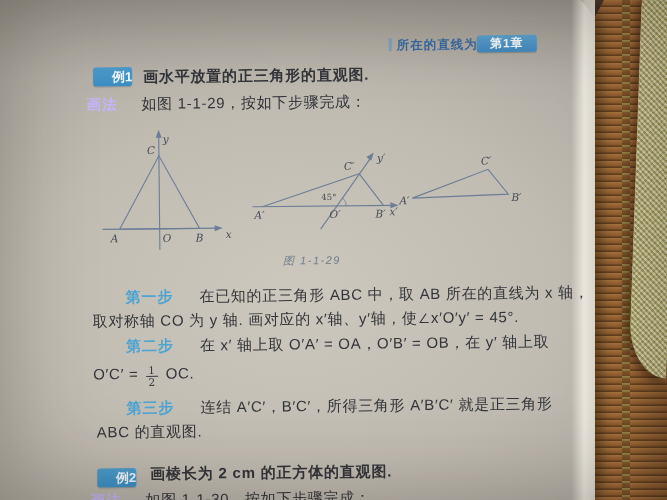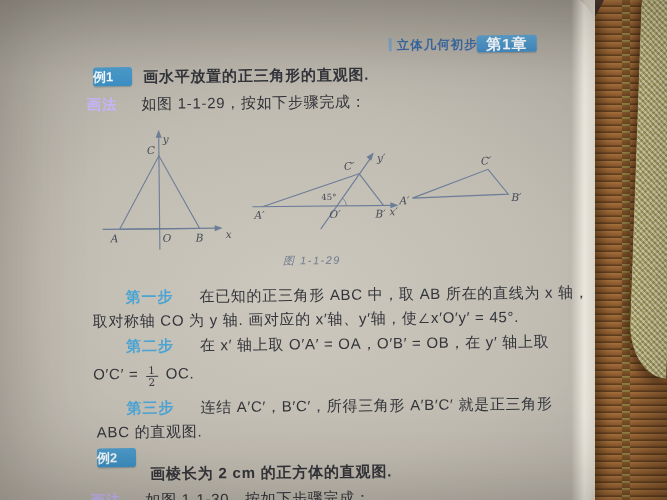--- a/index.html
+++ b/index.html
@@ -67,25 +67,25 @@
   .abs{position:absolute;white-space:nowrap;}
   .header-title{
     left:399px;top:38px;font-size:12.5px;font-weight:bold;color:#3a69a2;letter-spacing:1px;
   }
   .header-rule{
     position:absolute;left:391px;top:39px;width:3px;height:13px;background:#6f9ec9;opacity:.8;
   }
   .chapter-badge{
     left:479px;top:37px;width:60px;height:17px;line-height:17px;text-align:center;
     background:linear-gradient(to bottom,#5b9fce,#4088be);color:#f4f8fb;
-    font-size:15px;font-weight:bold;border-radius:3px;letter-spacing:1px;
+    font-size:12px;font-weight:bold;border-radius:3px;letter-spacing:1px;
     box-shadow:0 1px 1px rgba(40,40,40,.25);
   }
   .ex-badge{
-    width:39px;height:19px;line-height:19px;text-align:left;
+    width:39px;height:19px;line-height:19px;text-align:right;
     background:linear-gradient(to bottom,#4d9bca,#3b8ec3);color:#f2f7fa;
     font-size:13px;font-weight:bold;border-radius:3px;
     box-shadow:0 1px 1px rgba(40,40,40,.25);
   }
   .statement{font-size:15px;font-weight:600;letter-spacing:.8px;}
   .blue-label{color:#c4b5fd;font-weight:bold;font-size:14.5px;letter-spacing:1px;}
   .body-line{font-size:15px;letter-spacing:.7px;}
   .step-label{color:#4da4d2;font-weight:bold;margin-right:26px;letter-spacing:1px;}
   .caption{font-size:11px;color:#6e7d8d;letter-spacing:1.5px;font-style:italic;}
   .frac{
@@ -110,21 +110,21 @@
 <div class="fabric"></div>
 <div class="stick"></div>
 
 <div class="page">
   <div class="page-edge"></div>
 </div>
 
 <div id="content">
 
   <div class="header-rule"></div>
-  <div class="abs header-title">立体几何初步</div>
+  <div class="abs header-title">所在的直线为</div>
   <div class="abs chapter-badge">第1章</div>
 
   <div class="abs ex-badge" style="left:95px;top:65px;">例1</div>
   <div class="abs statement" style="left:145px;top:66px;">画水平放置的正三角形的直观图.</div>
   <div class="abs blue-label" style="left:88px;top:93px;">画法</div>
   <div class="abs body-line" style="left:143px;top:93px;">如图 1-1-29，按如下步骤完成：</div>
 
   <svg style="position:absolute;left:85px;top:118px;" width="480" height="140" viewBox="85 118 480 140">
     <g stroke="#6b7d97" stroke-width="1.1" fill="none">
 
@@ -179,20 +179,20 @@
     <span>O′C′ =</span>
     <span class="frac"><span class="num">1</span><span class="den">2</span></span>
     <span>OC.</span>
   </div>
 
   <div class="abs body-line" style="left:125px;top:397px;">
     <span class="step-label">第三步</span><span>连结 A′C′，B′C′，所得三角形 A′B′C′ 就是正三角形</span>
   </div>
   <div class="abs body-line" style="left:95px;top:421px;">ABC 的直观图.</div>
 
-  <div class="abs ex-badge" style="left:95px;top:446px;">例2</div>
+  <div class="abs ex-badge" style="left:95px;top:466px;">例2</div>
   <div class="abs statement" style="left:148px;top:463px;">画棱长为 2 cm 的正方体的直观图.</div>
   <div class="abs blue-label" style="left:88px;top:489px;">画法</div>
   <div class="abs body-line" style="left:143px;top:489px;">如图 1-1-30，按如下步骤完成：</div>
 
 </div>
 
 <div class="vignette"></div>
 
 </body></html>

